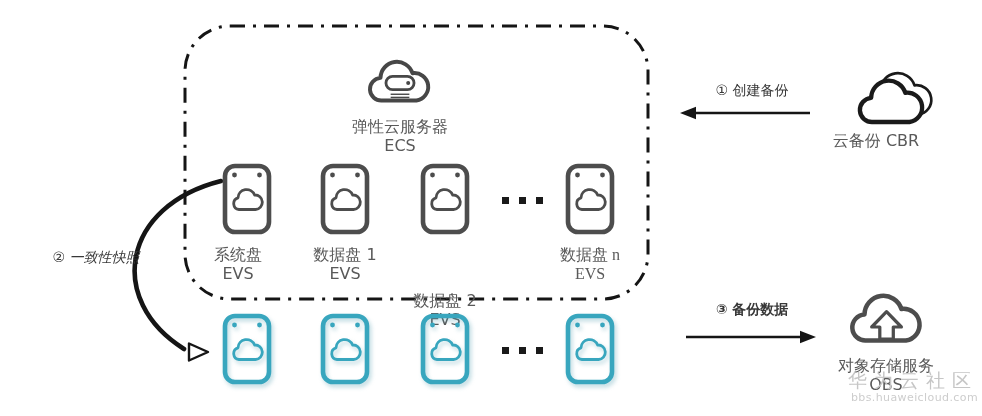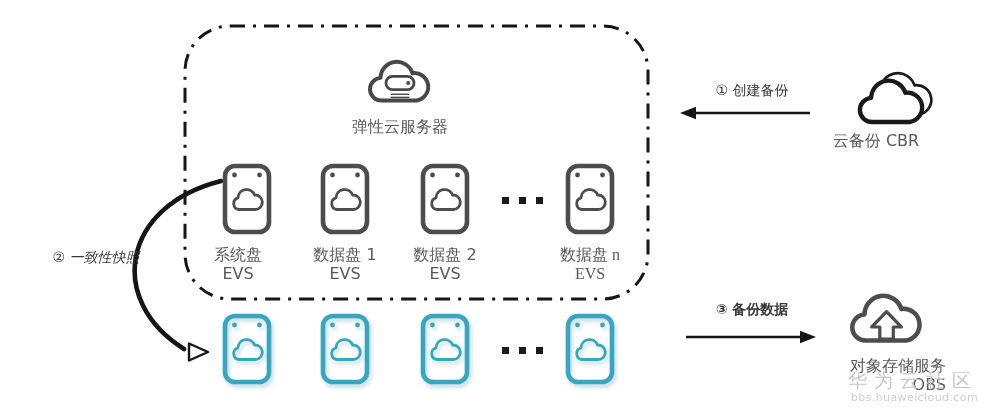--- a/index.html
+++ b/index.html
@@ -14,23 +14,23 @@
   .obs-icon{left:842px;top:284px;width:90px;height:68px;color:#4d4d4d;}
   .disk{width:50px;height:72px;}
   .disk svg{width:100%;height:100%;}
   .disk.gray{color:#4d4d4d;}
   .disk.teal{color:#38a6be;filter:drop-shadow(2px 3px 2px rgba(70,150,170,0.35));}
   .row1{top:163px;} .row2{top:313px;}
   .d1{left:222px;} .d2{left:320px;} .d3{left:420px;} .d4{left:565px;}
   .label{color:#595959;font-size:16px;line-height:19px;text-align:center;}
   .ecs-label{left:335px;top:117px;width:130px;}
   .disk-label{top:245px;width:90px;}
-  .dl1{left:193px;} .dl2{left:300px;text-align:center;} .dl3{left:400px;} .dl4{left:545px;font-family:Liberation Serif, serif;}
+  .dl1{left:193px;} .dl2{left:300px;text-align:center;} .dl3{left:400px;margin-top:46px;} .dl4{left:545px;font-family:Liberation Serif, serif;}
   .cbr-label{left:811px;top:131px;width:130px;}
-  .obs-label{left:826px;top:356px;width:120px;text-align:right;}
+  .obs-label{left:826px;top:356px;width:120px;}
   .step-label{color:#383838;font-size:14px;text-align:center;line-height:18px;}
   .step1{left:697px;top:81px;width:110px;}
   .step2{left:20px;top:248px;width:152px;font-style:italic;}
   .step3{left:697px;top:300px;width:110px;font-weight:bold;}
   .ellipsis{display:flex;gap:10px;}
   .ellipsis span{width:7px;height:7px;background:#1a1a1a;display:block;}
   .el1{left:502px;top:197px;} .el2{left:502px;top:347px;}
   .watermark{left:845px;top:369px;width:133px;text-align:right;z-index:5;pointer-events:none;}
   .watermark-title{color:#c6c6c6;font-size:19px;letter-spacing:7px;line-height:22px;white-space:nowrap;}
   .watermark-url{color:#cdcdcd;font-size:11px;letter-spacing:0.4px;line-height:14px;}
@@ -71,20 +71,21 @@
     <svg viewBox="0 0 100 74">
       <path d="M 27 62 A 14.5 14.5 0 0 1 25 33 A 21 21 0 0 1 66 27 A 15.5 15.5 0 0 1 71 62 Z" fill="none" stroke="currentColor" stroke-width="5" stroke-linejoin="round"></path>
       <rect x="32" y="31" width="36" height="17" rx="8.5" fill="none" stroke="currentColor" stroke-width="3.6"></rect>
       <circle cx="60.5" cy="39.5" r="2.6" fill="currentColor"></circle>
       <line x1="38" y1="54" x2="62" y2="54" stroke="currentColor" stroke-width="1.8"></line>
       <line x1="38" y1="58" x2="62" y2="58" stroke="currentColor" stroke-width="1.8"></line>
     </svg>
   </div>
   <div class="abs label ecs-label">
     <div>弹性云服务器</div>
+    <div>ECS</div>
   </div>
 
   <div class="abs disk gray row1 d1">
       <svg viewBox="0 0 50 72">
         <use href="#sym-disk"></use>
       </svg>
     </div>
   <div class="abs disk gray row1 d2">
       <svg viewBox="0 0 50 72">
         <use href="#sym-disk"></use>

